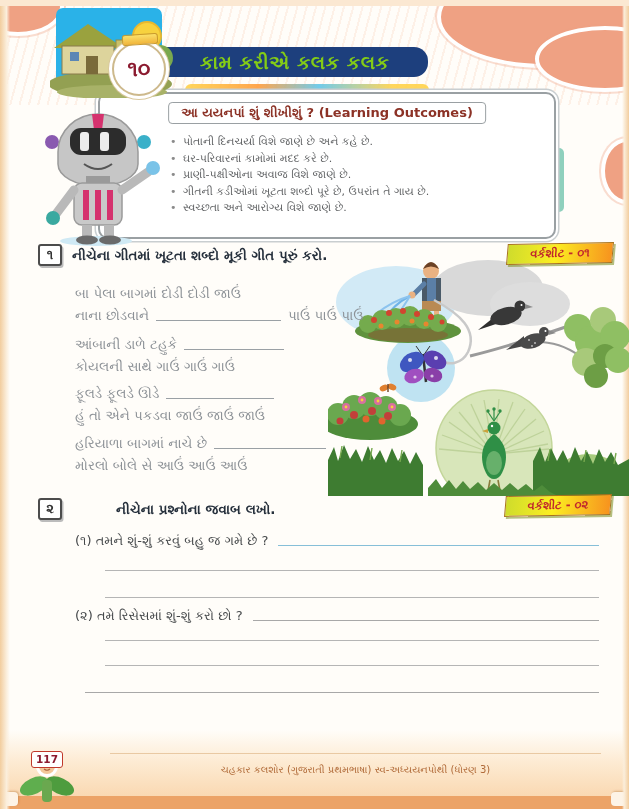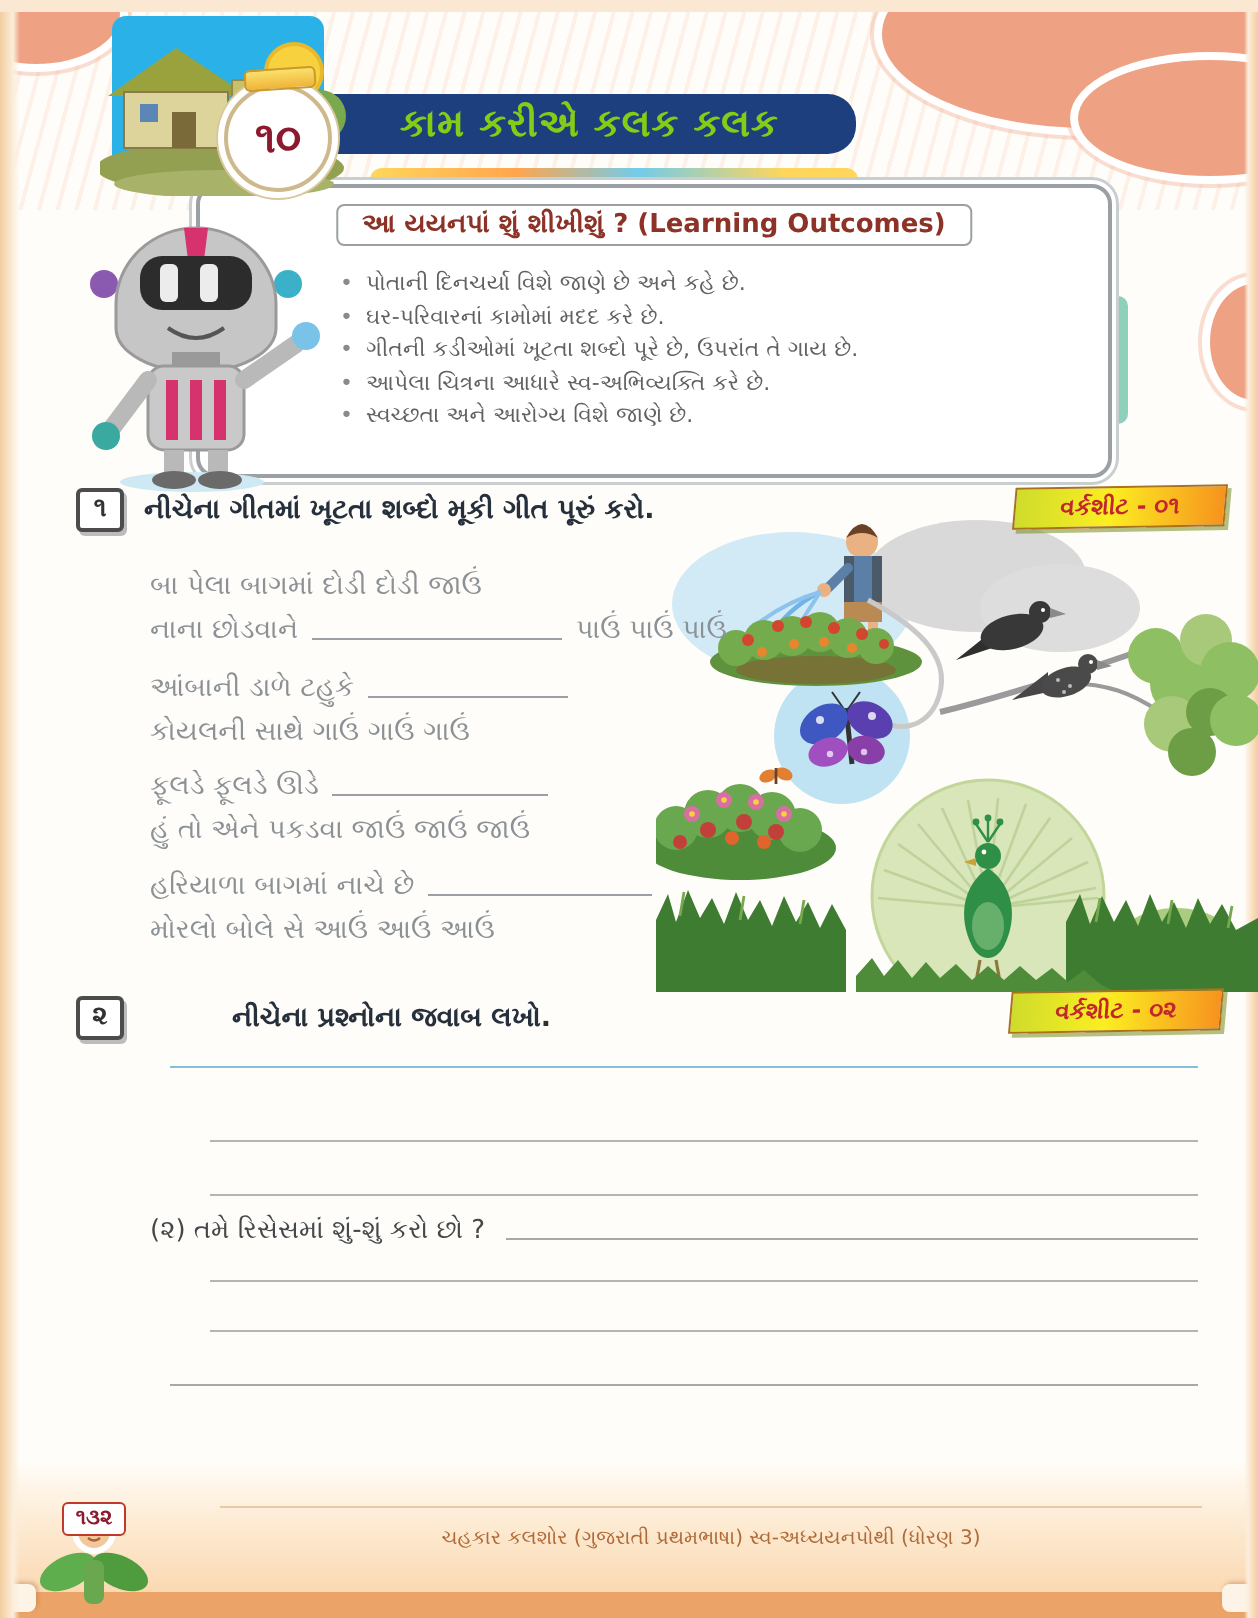--- a/index.html
+++ b/index.html
@@ -128,22 +128,22 @@
     <span>૧૦</span>
   </div>
 
   <div class="abs hidden-banner"></div>
   <div class="abs lo-accent"></div>
   <div class="abs lo-box">
     <div class="lo-head">આ યયનપાં શું શીખીશું ? (Learning Outcomes)</div>
     <ul class="lo-list">
       <li>પોતાની દિનચર્યા વિશે જાણે છે અને કહે છે.</li>
       <li>ઘર-પરિવારનાં કામોમાં મદદ કરે છે.</li>
+      <li>પ્રાણી-પક્ષીઓના અવાજ વિશે જાણે છે.</li>
       <li>ગીતની કડીઓમાં ખૂટતા શબ્દો પૂરે છે, ઉપરાંત તે ગાય છે.</li>
-      <li>આપેલા ચિત્રના આધારે સ્વ-અભિવ્યક્તિ કરે છે.</li>
       <li>સ્વચ્છતા અને આરોગ્ય વિશે જાણે છે.</li>
     </ul>
   </div>
 
   <svg class="abs robot-svg" width="130" height="144" viewBox="0 0 130 144">
     <ellipse cx="62" cy="139" rx="36" ry="5" fill="#cfe9f4"></ellipse>
     <circle cx="18" cy="40" r="7" fill="#8a5ab0"></circle>
     <circle cx="110" cy="40" r="7" fill="#3ab0c9"></circle>
     <path d="M24,50 a40,38 0 0 1 80,0 l0,12 a40,22 0 0 1 -80,0 z" fill="#c6c6c6" stroke="#9a9a9a" stroke-width="1.5"></path>
     <path d="M58,12 l12,0 l-2,16 l-8,0 z" fill="#d5326e"></path>
@@ -340,20 +340,21 @@
     </g>
   </svg>
 
   <div class="abs num-badge" style="left:38px; top:498px;">
     <span>૨</span>
   </div>
   <div class="abs instruction" style="left:72px; top:501px;margin-left:44px;">નીચેના પ્રશ્નોના જવાબ લખો.</div>
   <div class="abs ws-badge" style="left:505px; top:495px;">વર્કશીટ - ૦૨</div>
 
   <div class="question" style="top:533px;">
+    <span class="q-text">(૧) તમને શું-શું કરવું બહુ જ ગમે છે ?</span>
     <span class="inline-line blue"></span>
   </div>
   <div class="ruled-line" style="top:570px;"></div>
   <div class="ruled-line" style="top:597px;"></div>
 
   <div class="question" style="top:608px;">
     <span class="q-text">(૨) તમે રિસેસમાં શું-શું કરો છો ?</span>
     <span class="inline-line"></span>
   </div>
   <div class="ruled-line" style="top:640px;"></div>
@@ -371,16 +372,16 @@
     <rect x="28" y="40" width="10" height="22" rx="4" fill="#6aa84f"></rect>
     <g>
       <circle cx="33" cy="26" r="11" fill="#fff"></circle>
       <circle cx="33" cy="26" r="8" fill="#f2c79a"></circle>
       <circle cx="30" cy="24" r="1.2" fill="#5a3a22"></circle>
         <circle cx="36" cy="24" r="1.2" fill="#5a3a22"></circle>
       <path d="M30,29 Q33,31.5 36,29" stroke="#a9603a" stroke-width="1.2" fill="none"></path>
     </g>
   </svg>
   <div class="abs page-num-box">
-    <span>૧૩૨</span>
+    <span>117</span>
   </div>
 
 </div>
 
 </body></html>

